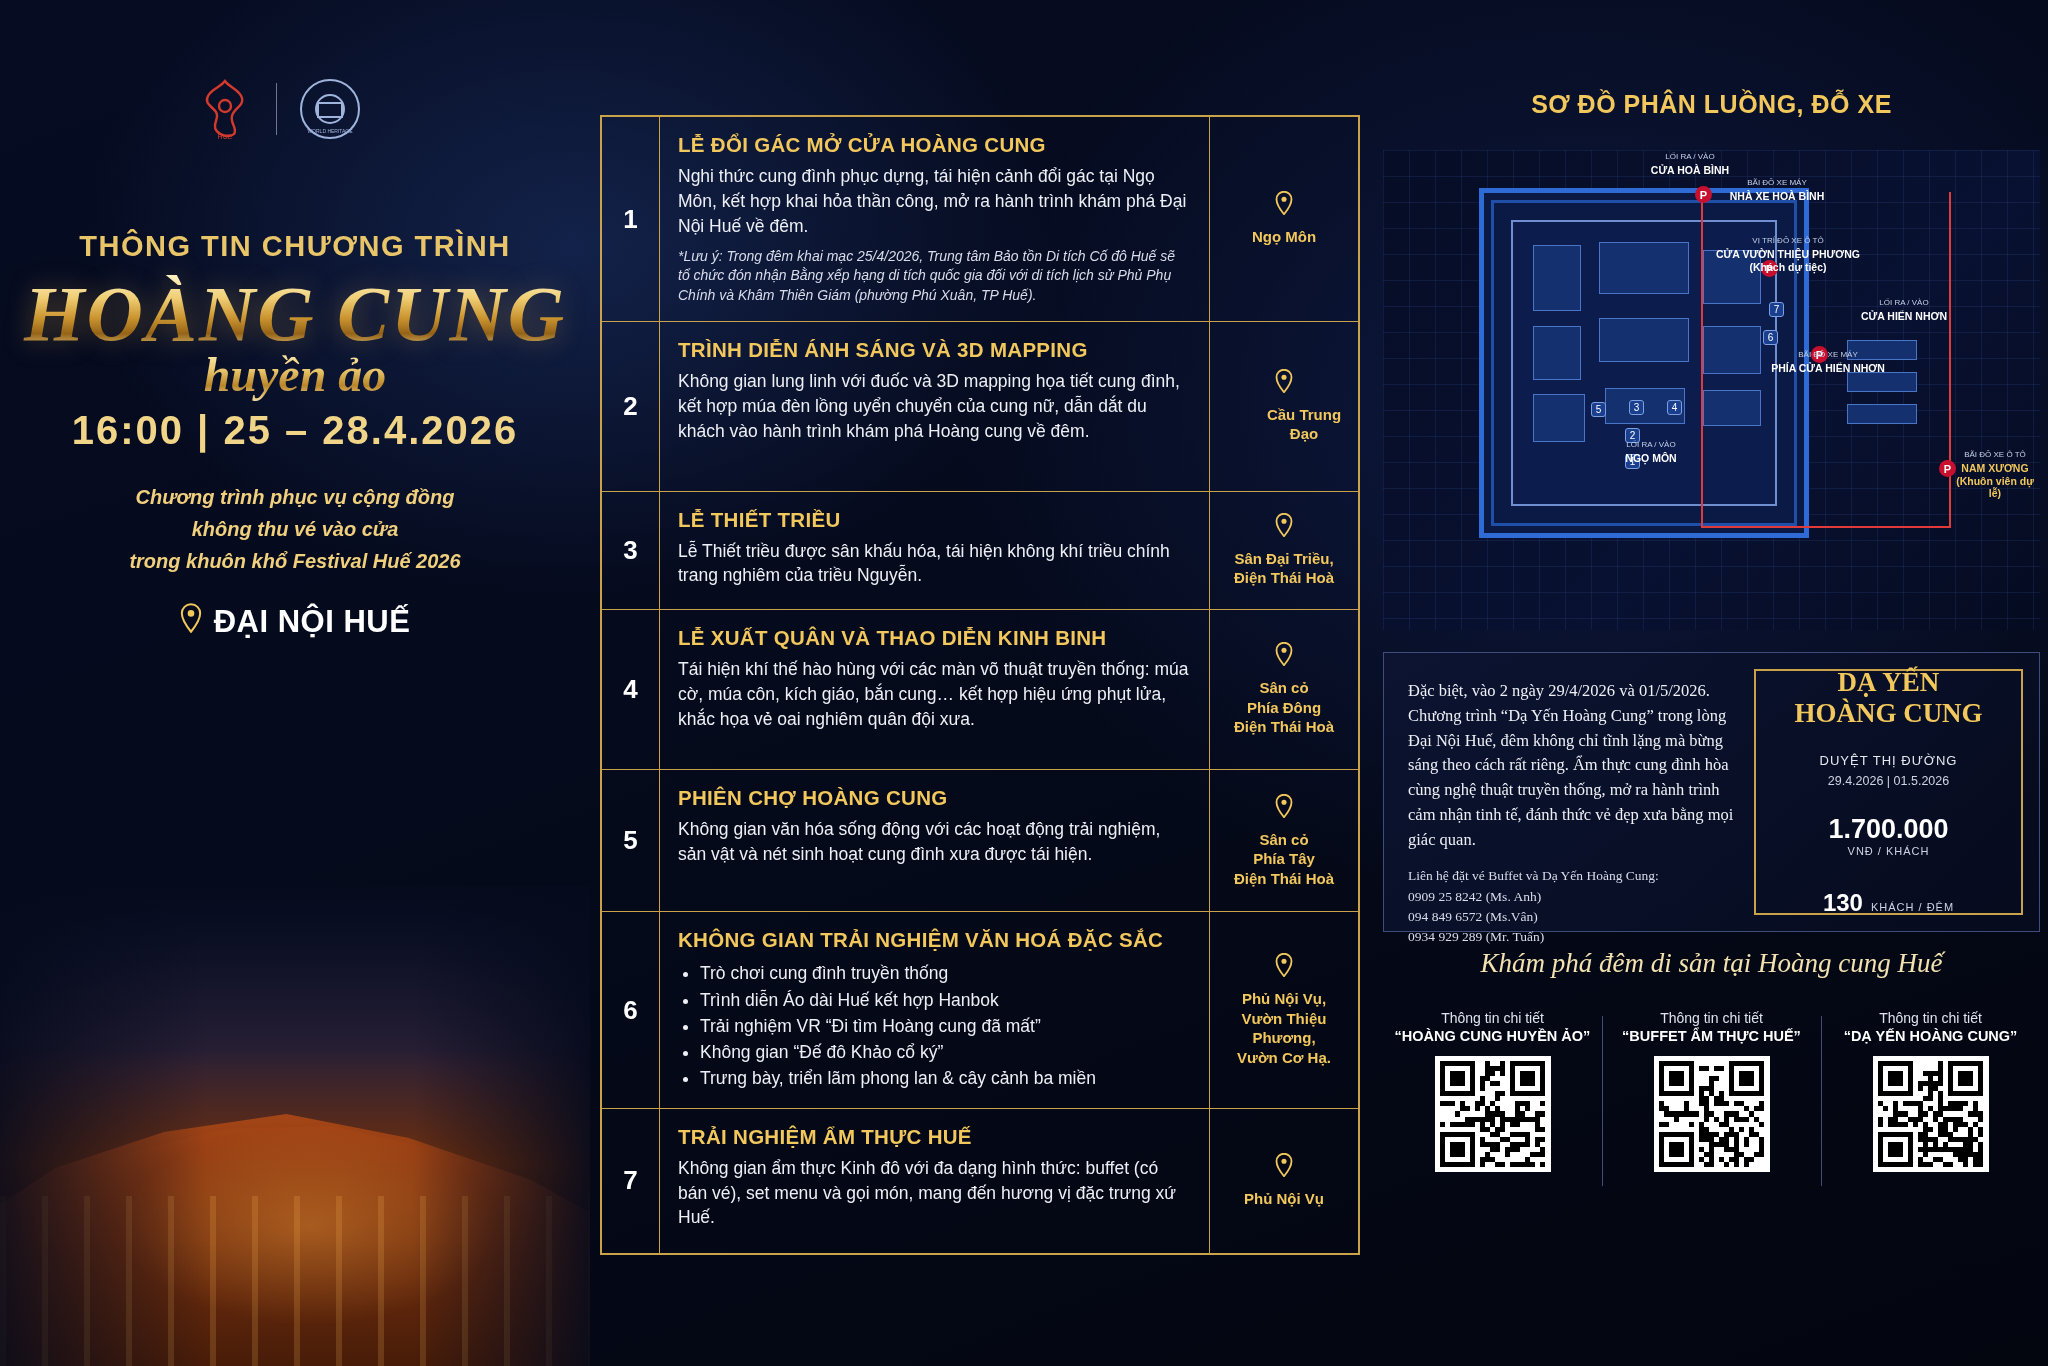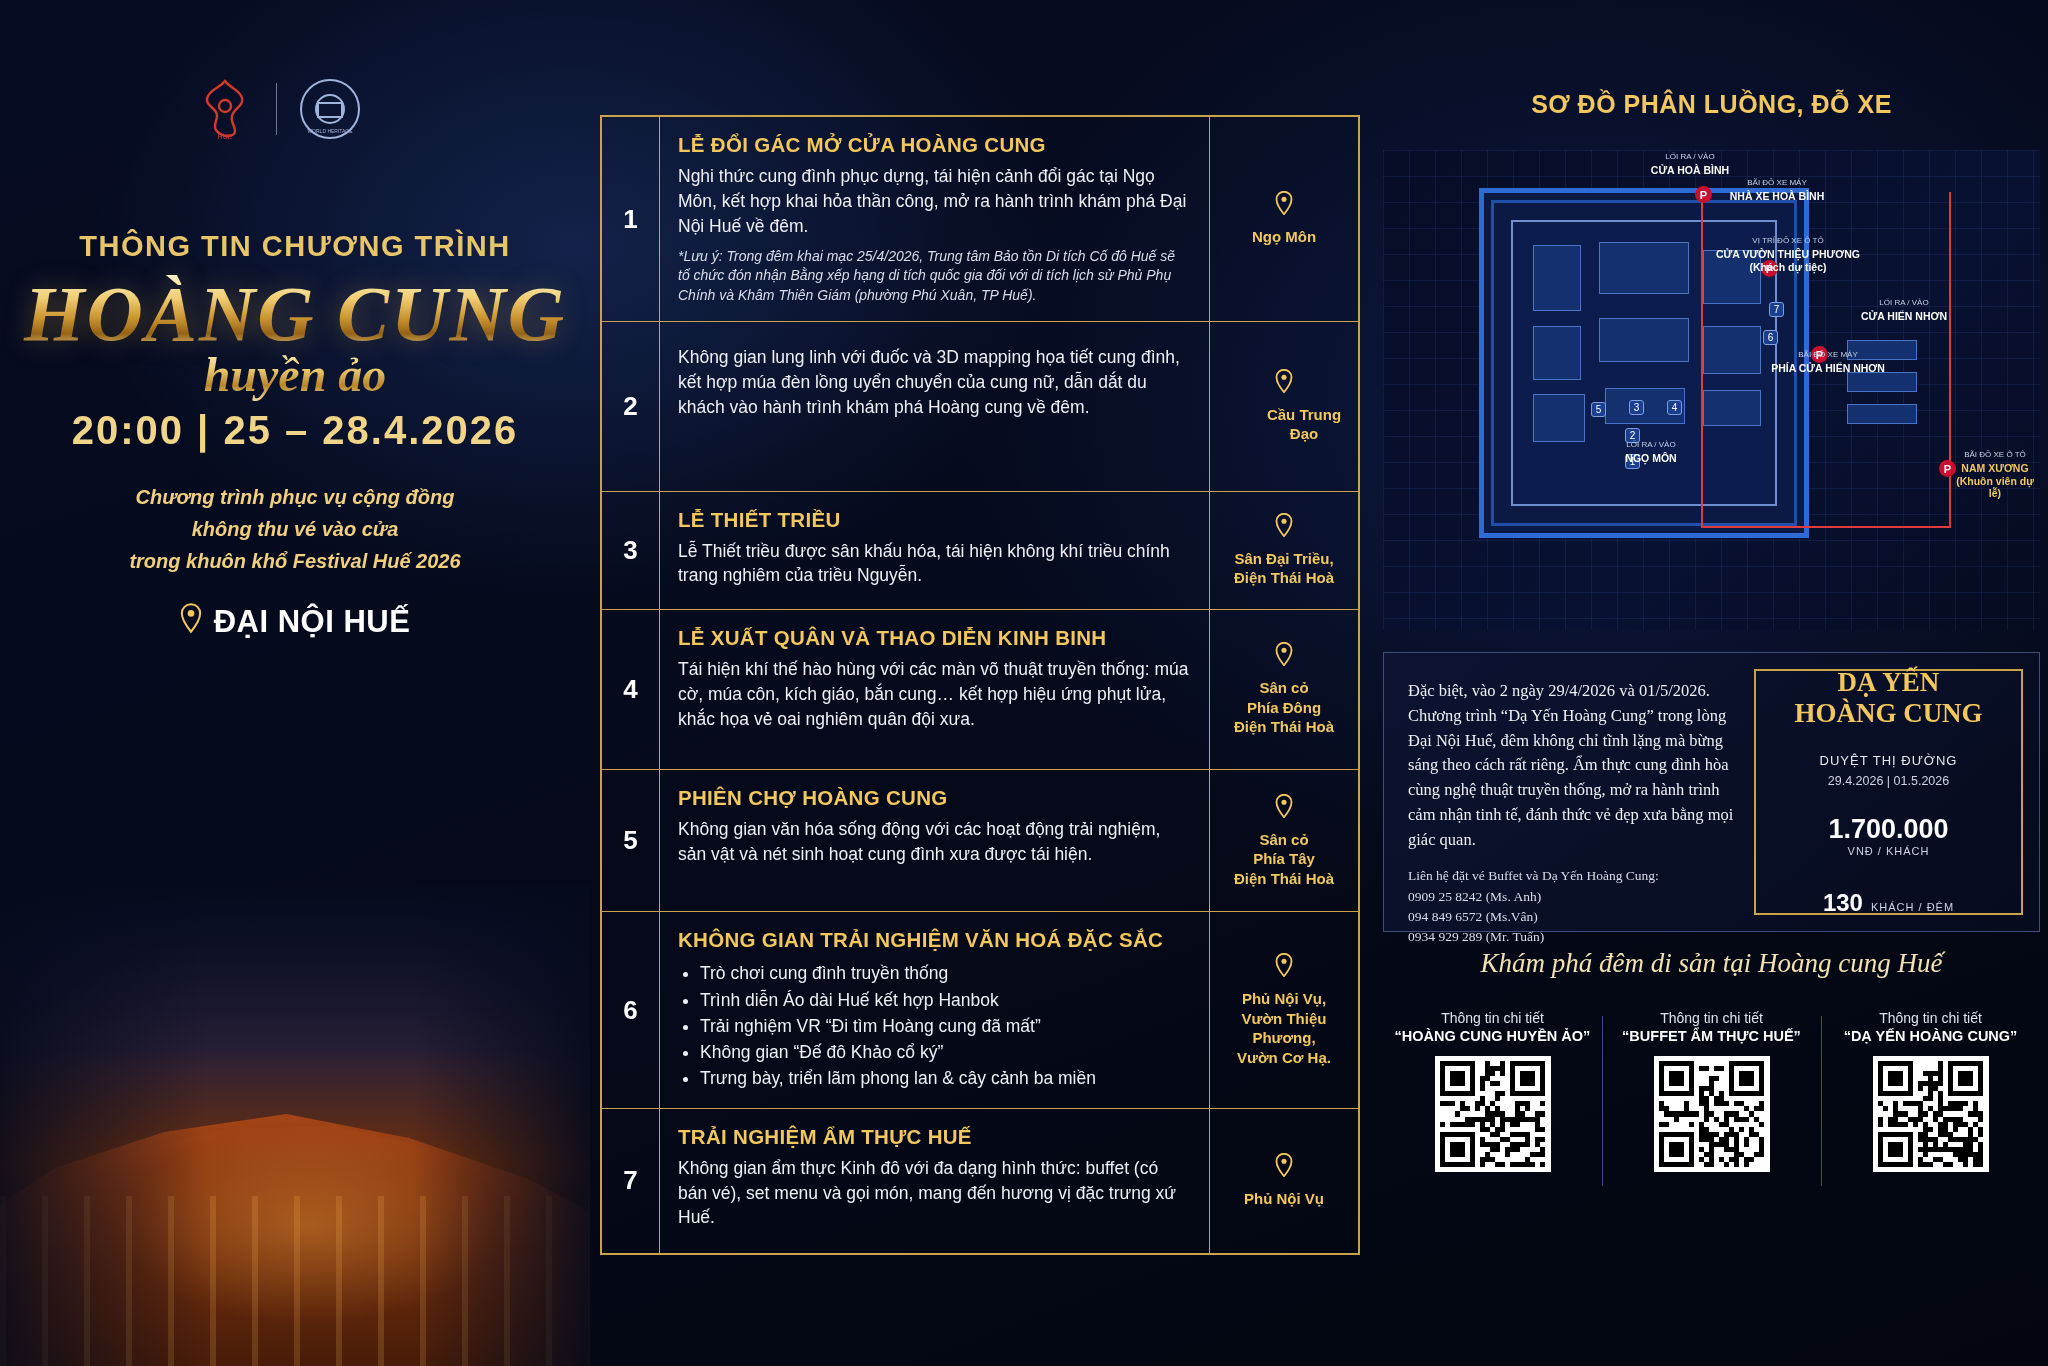--- a/index.html
+++ b/index.html
@@ -242,21 +242,21 @@
           <text x="31" y="55" font-size="5" fill="#9fb4dd" text-anchor="middle" font-family="Liberation Sans">WORLD HERITAGE</text>
         </svg>
       </div>
     </div>
 
     <div class="left-inner">
       <div class="info-title">THÔNG TIN CHƯƠNG TRÌNH</div>
       <div class="hc-wrap">
         <div class="hc-main">HOÀNG CUNG</div>
         <div class="hc-sub">huyền ảo</div>
-        <div class="hc-time">20:00  |  25 – 28.4.2026</div>
+        <div class="hc-time">16:00  |  25 – 28.4.2026</div>
       </div>
       <div class="left-free">
         <div>Chương trình phục vụ cộng đồng</div>
         <div>không thu vé vào cửa</div>
         <div>trong khuôn khổ Festival Huế 2026</div>
       </div>
       <div class="left-place">
         <span>
           <svg viewBox="0 0 24 32" width="22" height="30">
             <path d="M12 1C6.5 1 2 5.4 2 10.9 2 18.6 12 31 12 31s10-12.4 10-20.1C22 5.4 17.5 1 12 1z" fill="none" stroke="#f2c75c" stroke-width="2.2"></path>
@@ -280,20 +280,21 @@
           <span class="pin"><svg viewBox="0 0 24 32" width="18" height="24">
               <path d="M12 1C6.5 1 2 5.4 2 10.9 2 18.6 12 31 12 31s10-12.4 10-20.1C22 5.4 17.5 1 12 1z" fill="none" stroke="#f2c75c" stroke-width="2.4"></path>
               <circle cx="12" cy="11" r="3.4" fill="#f2c75c"></circle>
             </svg></span>
           <div class="loc-text" style="white-space: pre-line;">Ngọ Môn</div>
         </div>
       </div>
       <div class="row" style="flex: 1.12 1 0%;">
         <div class="cell-no">2</div>
         <div class="cell-main">
+          <div class="act-title">TRÌNH DIỄN ÁNH SÁNG VÀ 3D MAPPING</div>
           <div class="act-desc">Không gian lung linh với đuốc và 3D mapping họa tiết cung đình, kết hợp múa đèn lồng uyển chuyển của cung nữ, dẫn dắt du khách vào hành trình khám phá Hoàng cung về đêm.</div>
         </div>
         <div class="cell-loc">
           <span class="pin"><svg viewBox="0 0 24 32" width="18" height="24">
               <path d="M12 1C6.5 1 2 5.4 2 10.9 2 18.6 12 31 12 31s10-12.4 10-20.1C22 5.4 17.5 1 12 1z" fill="none" stroke="#f2c75c" stroke-width="2.4"></path>
               <circle cx="12" cy="11" r="3.4" fill="#f2c75c"></circle>
             </svg></span>
           <div class="loc-text" style="white-space: pre-line; margin-left: 40px;">Cầu Trung Đạo</div>
         </div>
       </div>

